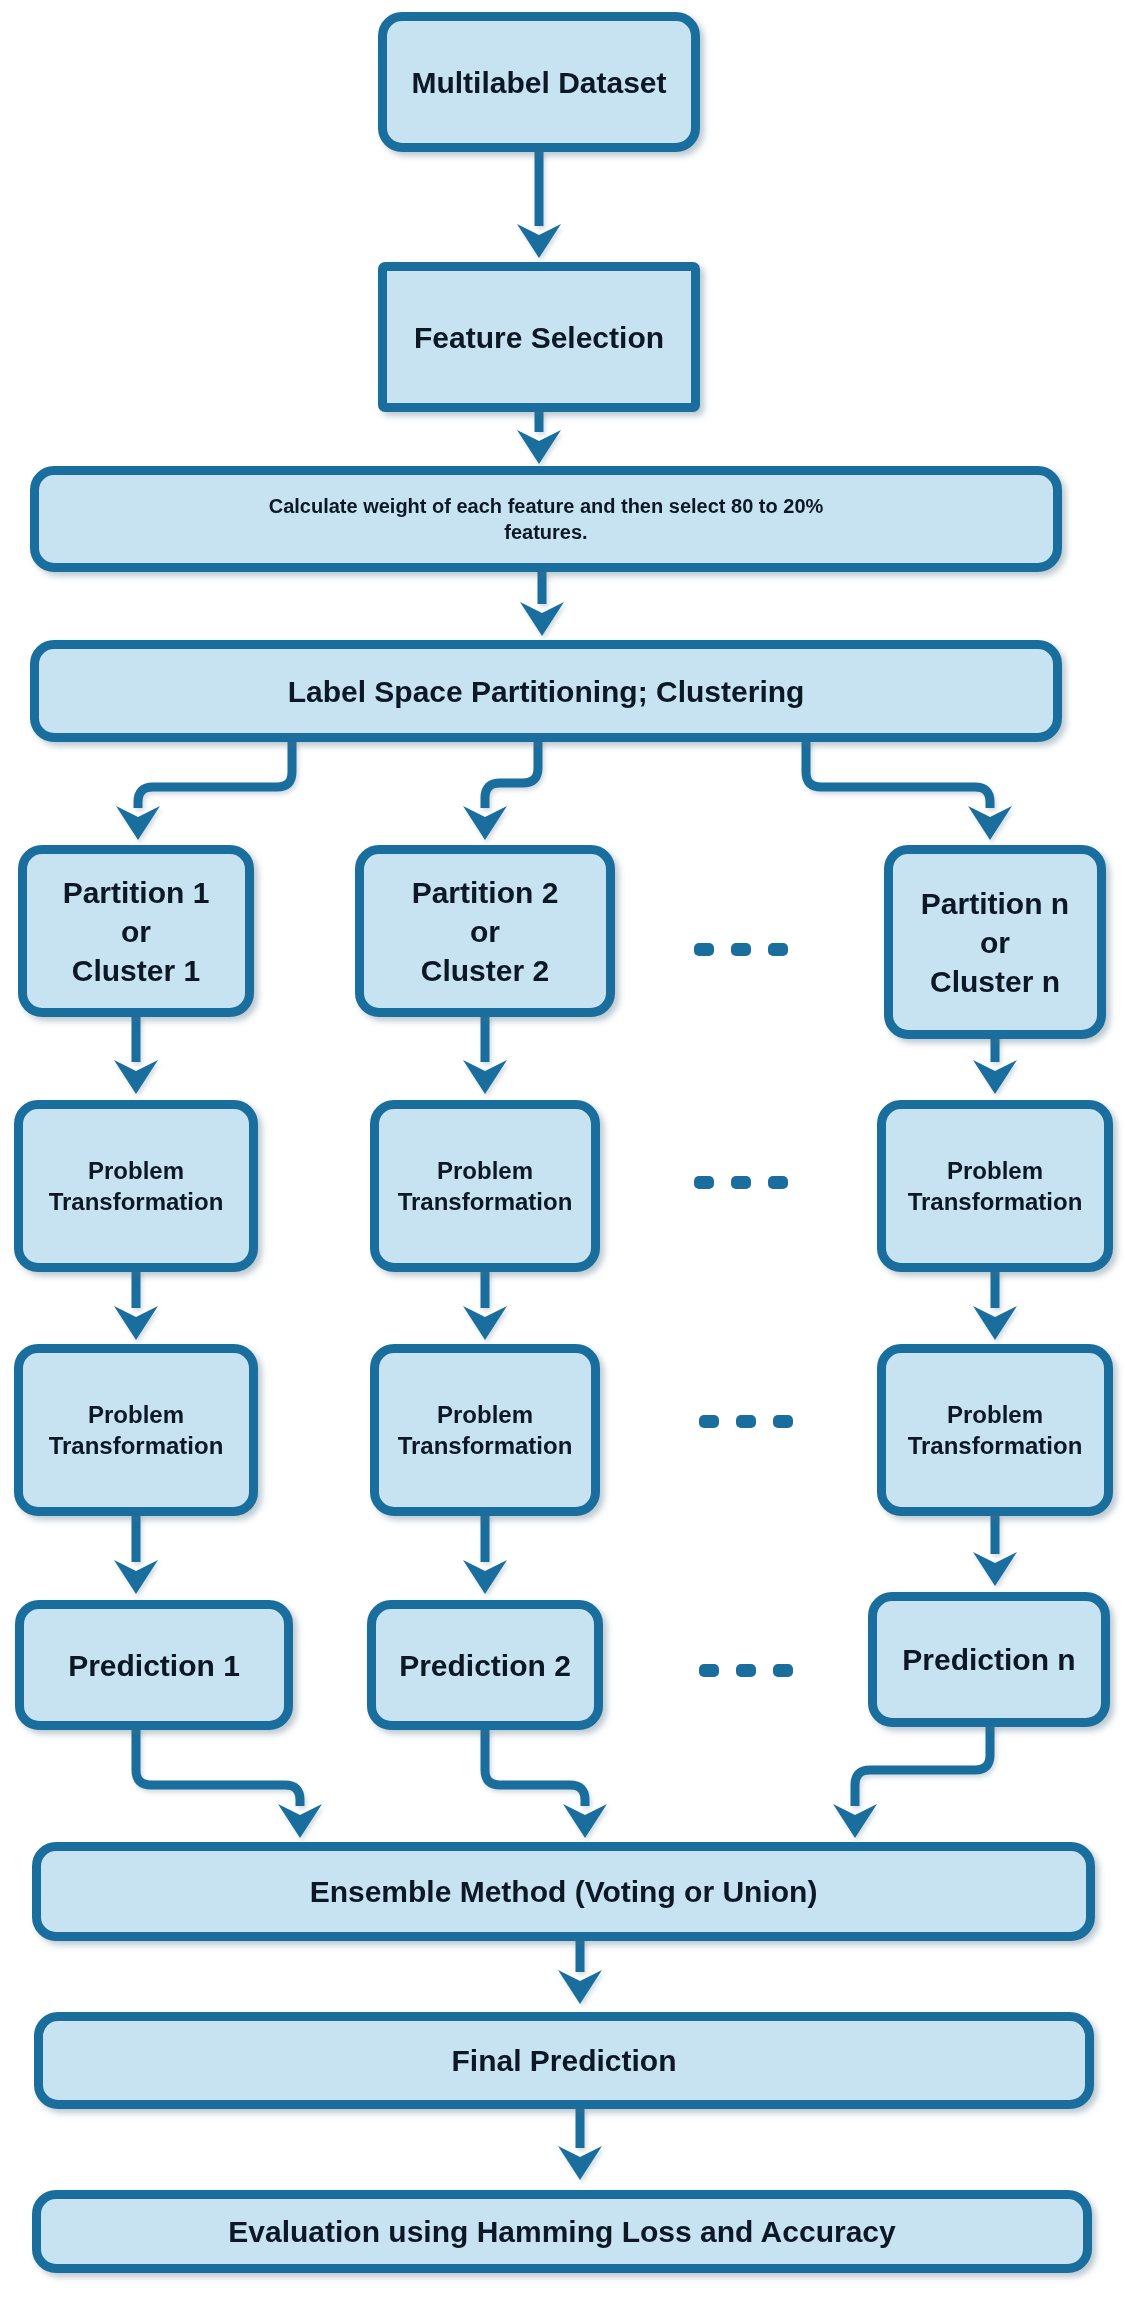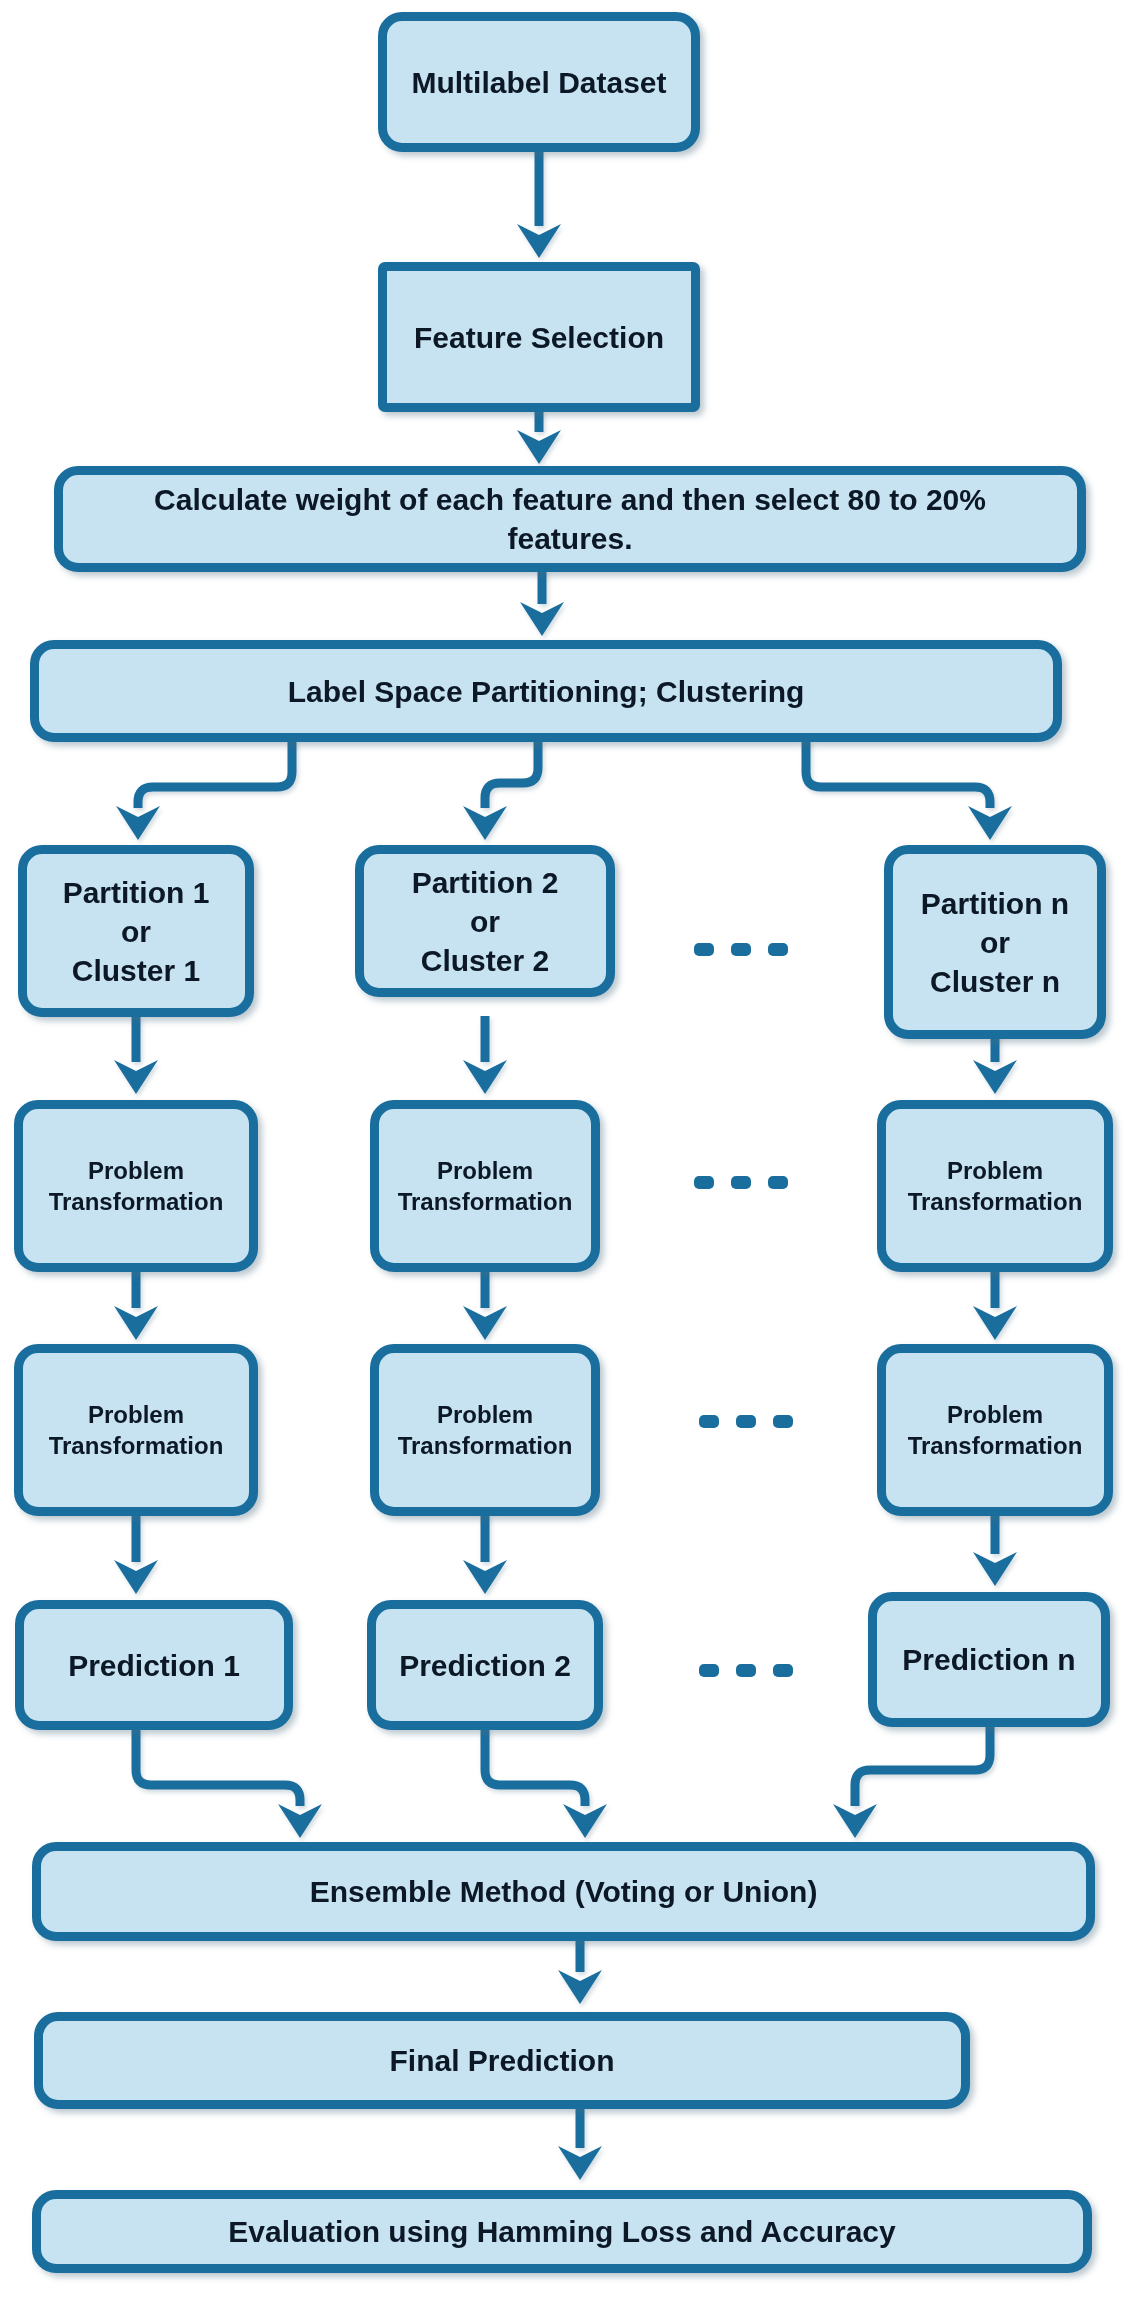--- a/index.html
+++ b/index.html
@@ -40,36 +40,36 @@
     line-height:1.3;
     color:var(--text);
     white-space:pre-line;
     box-shadow:4px 4px 6px rgba(80,110,130,.38);
     padding:0 8px;
   }
   .node.small{font-size:24px;}
   
   #n-multilabel   {left:378px;top:12px;  width:322px; height:140px;}
   #n-feature      {left:378px;top:262px; width:322px; height:150px;border-radius:7px;}
-  #n-calc         {left:30px; top:466px; width:1032px;height:106px;font-size:30px;margin-left:24px;}
+  #n-calc         {left:30px; top:466px; width:1032px;height:106px;font-size:20px;}
   #n-labelspace   {left:30px; top:640px; width:1032px;height:102px;}
   #n-part1        {left:18px; top:845px; width:236px; height:172px;}
-  #n-part2        {left:355px;top:845px; width:260px; height:152px;}
+  #n-part2        {left:355px;top:845px; width:260px; height:172px;}
   #n-partn        {left:884px;top:845px; width:222px; height:194px;}
   #n-pt1a         {left:14px; top:1100px;width:244px; height:172px;}
   #n-pt2a         {left:370px;top:1100px;width:230px; height:172px;}
   #n-ptna         {left:877px;top:1100px;width:236px; height:172px;}
   #n-pt1b         {left:14px; top:1344px;width:244px; height:172px;}
   #n-pt2b         {left:370px;top:1344px;width:230px; height:172px;}
   #n-ptnb         {left:877px;top:1344px;width:236px; height:172px;}
   #n-pred1        {left:15px; top:1600px;width:278px; height:130px;}
   #n-pred2        {left:367px;top:1600px;width:236px; height:130px;}
   #n-predn        {left:868px;top:1592px;width:242px; height:135px;}
   #n-ensemble     {left:32px; top:1842px;width:1063px;height:99px;}
-  #n-final        {left:34px; top:2012px;width:936px;height:97px;}
+  #n-final        {left:34px; top:2012px;width:1060px;height:97px;}
   #n-eval         {left:32px; top:2190px;width:1060px;height:83px;}
   
   .dots{
     position:absolute;
     display:flex;align-items:center;gap:17px;
   }
   .dot{
     width:20px;height:13px;border-radius:5px;
     background:var(--accent);
   }

